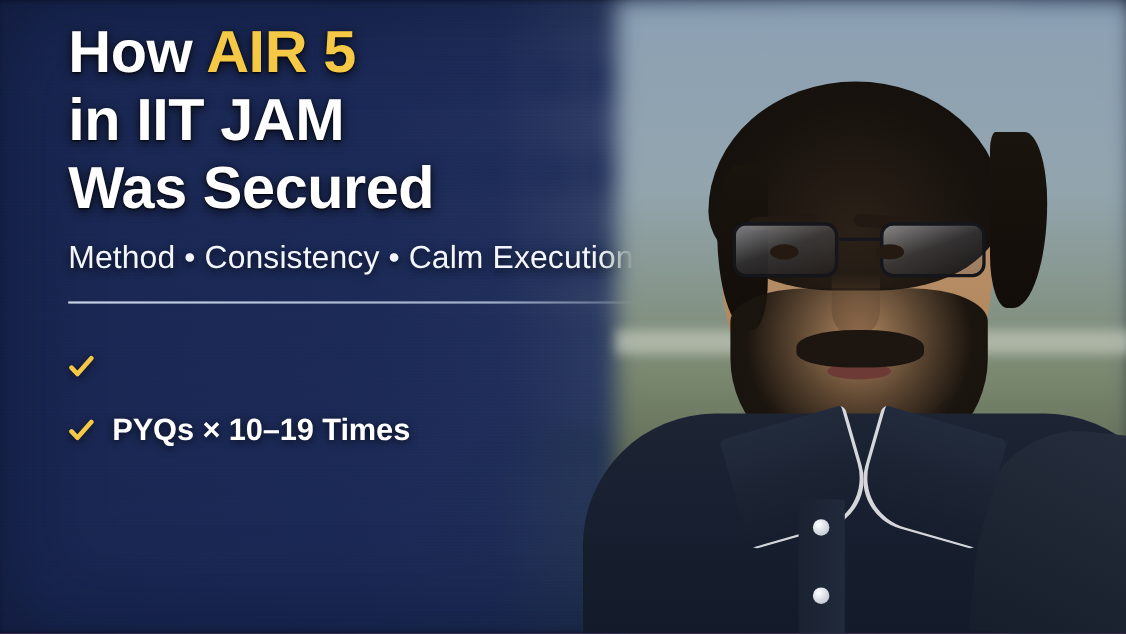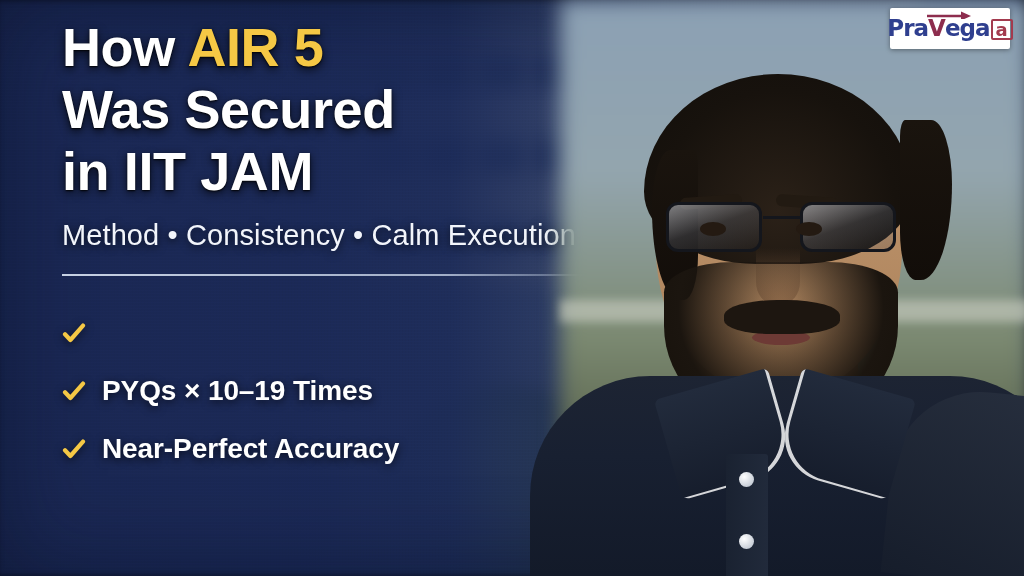--- a/index.html
+++ b/index.html
@@ -335,22 +335,22 @@
 
     <div class="tint"></div>
     <div class="leftpanel"></div>
     <div class="grain"></div>
   </div>
 
   <div class="copy">
 
     <div class="headline">
       <div class="hl-line"><span>How </span><span class="gold">AIR 5</span></div>
+      <div class="hl-line">in IIT JAM</div>
       <div class="hl-line">Was Secured</div>
-      <div class="hl-line">in IIT JAM</div>
     </div>
 
     <div class="subtitle">Method • Consistency • Calm Execution</div>
 
     <div class="divider"></div>
 
     <div class="bullets">
 
       <div class="bullet">
         <span class="check">
@@ -362,28 +362,20 @@
 
       <div class="bullet">
         <span class="check">
           <svg width="24" height="24" viewBox="0 0 24 24" aria-hidden="true">
             <path d="M3 13.2 L8.4 19 L21 4.6" fill="none" stroke="#f5c845" stroke-width="4.2" stroke-linecap="round" stroke-linejoin="round"></path>
           </svg>
         </span>
         <span class="bullet-label">PYQs × 10–19 Times</span>
       </div>
 
-      <div class="bullet">
-        <span class="check">
-          <svg width="24" height="24" viewBox="0 0 24 24" aria-hidden="true">
-            <path d="M3 13.2 L8.4 19 L21 4.6" fill="none" stroke="#f5c845" stroke-width="4.2" stroke-linecap="round" stroke-linejoin="round"></path>
-          </svg>
-        </span>
-        <span class="bullet-label">Near-Perfect Accuracy</span>
-      </div>
 
     </div>
   </div>
 
   <div class="person">
     <div class="p-bgblur"></div>
     <div class="p-rail"></div>
 
     <div class="neck"></div>
     <div class="head"></div>
@@ -410,27 +402,15 @@
       <div class="collar">
         <div class="half l"></div>
         <div class="half r"></div>
       </div>
       <div class="placket"></div>
       <div class="btn b1"></div>
       <div class="btn b2"></div>
     </div>
   </div>
 
-  <div class="logo">
-    <div class="logo-inner">
-      <svg class="lg-arrow" viewBox="0 0 46 9" aria-hidden="true">
-        <path d="M0 6 L36 6" stroke="#8d2d4e" stroke-width="2.4" fill="none"></path>
-        <path d="M34 1.5 L44 6 L34 10.5 Z" fill="#8d2d4e"></path>
-      </svg>
-      <span class="logo-txt lg-pra">Pra</span>
-        <span class="logo-txt lg-v">V</span>
-        <span class="logo-txt lg-ega">ega</span>
-        <span class="lg-box">a</span>
-    </div>
-  </div>
 
   <div class="edge"></div>
 </div>
 
 </body></html>

